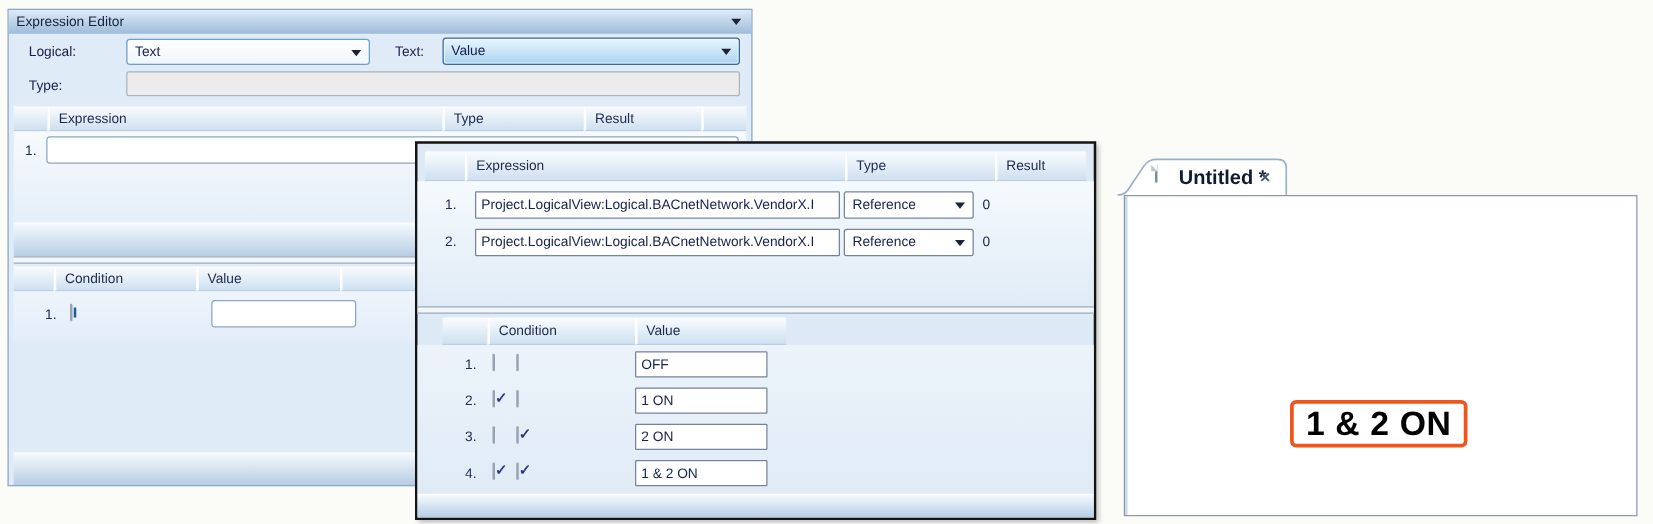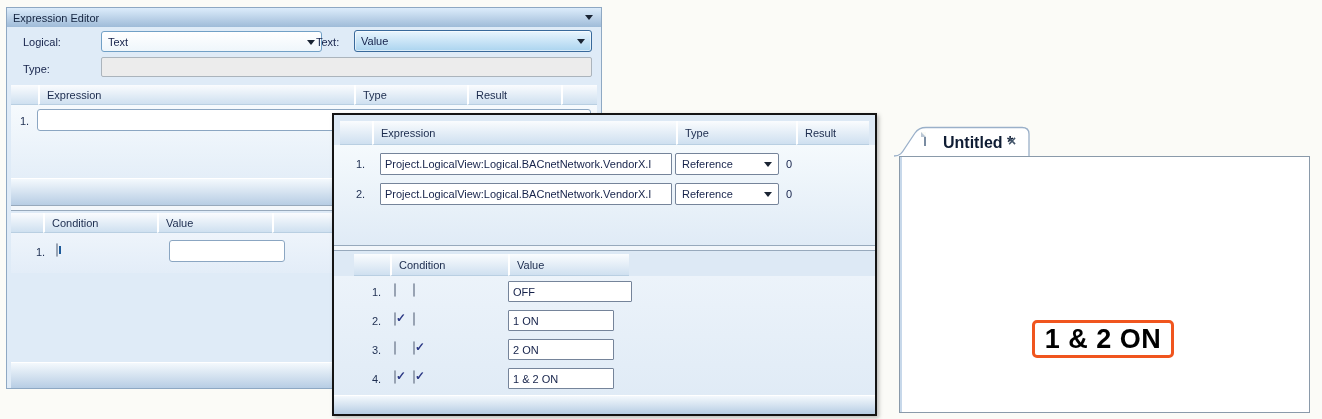--- a/index.html
+++ b/index.html
@@ -63,21 +63,21 @@
 </head>
 <body>
 
 <div id="left-panel" class="abs">
   <div id="lp-titlebar" class="abs">
     <span>Expression Editor</span>
     <span id="lp-menu-arrow"></span>
   </div>
 
   <div class="abs" style="left:16px; top:28px;">Logical:</div>
-  <div class="combo abs" style="left:94px; top:23px; width:221px;">
+  <div class="combo abs" style="left:94px; top:23px; width:195px;">
     <span>Text</span>
     <span class="carrot"></span>
   </div>
   <div class="abs" style="left:309px; top:28px;">Text:</div>
   <div class="combo hl abs" style="left:347px; top:22px; width:238px; height:22px;">
     <span>Value</span>
     <span class="carrot"></span>
   </div>
 
   <div class="abs" style="left:16px; top:55px;">Type:</div>
@@ -160,21 +160,21 @@
   </div>
 
   <div class="abs" style="left:0; top:161px; right:0; height:119px; background:linear-gradient(#ecf3fa,#e0ebf6);"></div>
   <div id="cond-rows"></div>
 
   <div class="abs footer-strip" style="left:0; top:280px; right:0; height:19px;"></div>
 <div class="abs" style="right: 0px; left: 0px; height: 24px; z-index: 21; top: 165px;">
     <span class="num abs" style="left:38px; top:6px;">1.</span>
     <span class="checkbox abs" style="left:60px; top:4px;"></span>
     <span class="checkbox abs" style="left:77px; top:4px;"></span>
-    <div class="abs" style="left:174px; top:1px; width:124px;">
+    <div class="abs" style="left:174px; top:1px; width:106px;">
       <input class="tbox sq" style="height: 21px;" value="OFF">
     </div>
   </div>
     <div class="abs" style="right: 0px; left: 0px; height: 24px; z-index: 21; top: 194px;">
     <span class="num abs" style="left:38px; top:6px;">2.</span>
     <span class="checkbox abs checked" style="left:60px; top:4px;"></span>
     <span class="checkbox abs" style="left:77px; top:4px;"></span>
     <div class="abs" style="left:174px; top:1px; width:106px;">
       <input class="tbox sq" style="height: 21px;" value="1 ON">
     </div>

